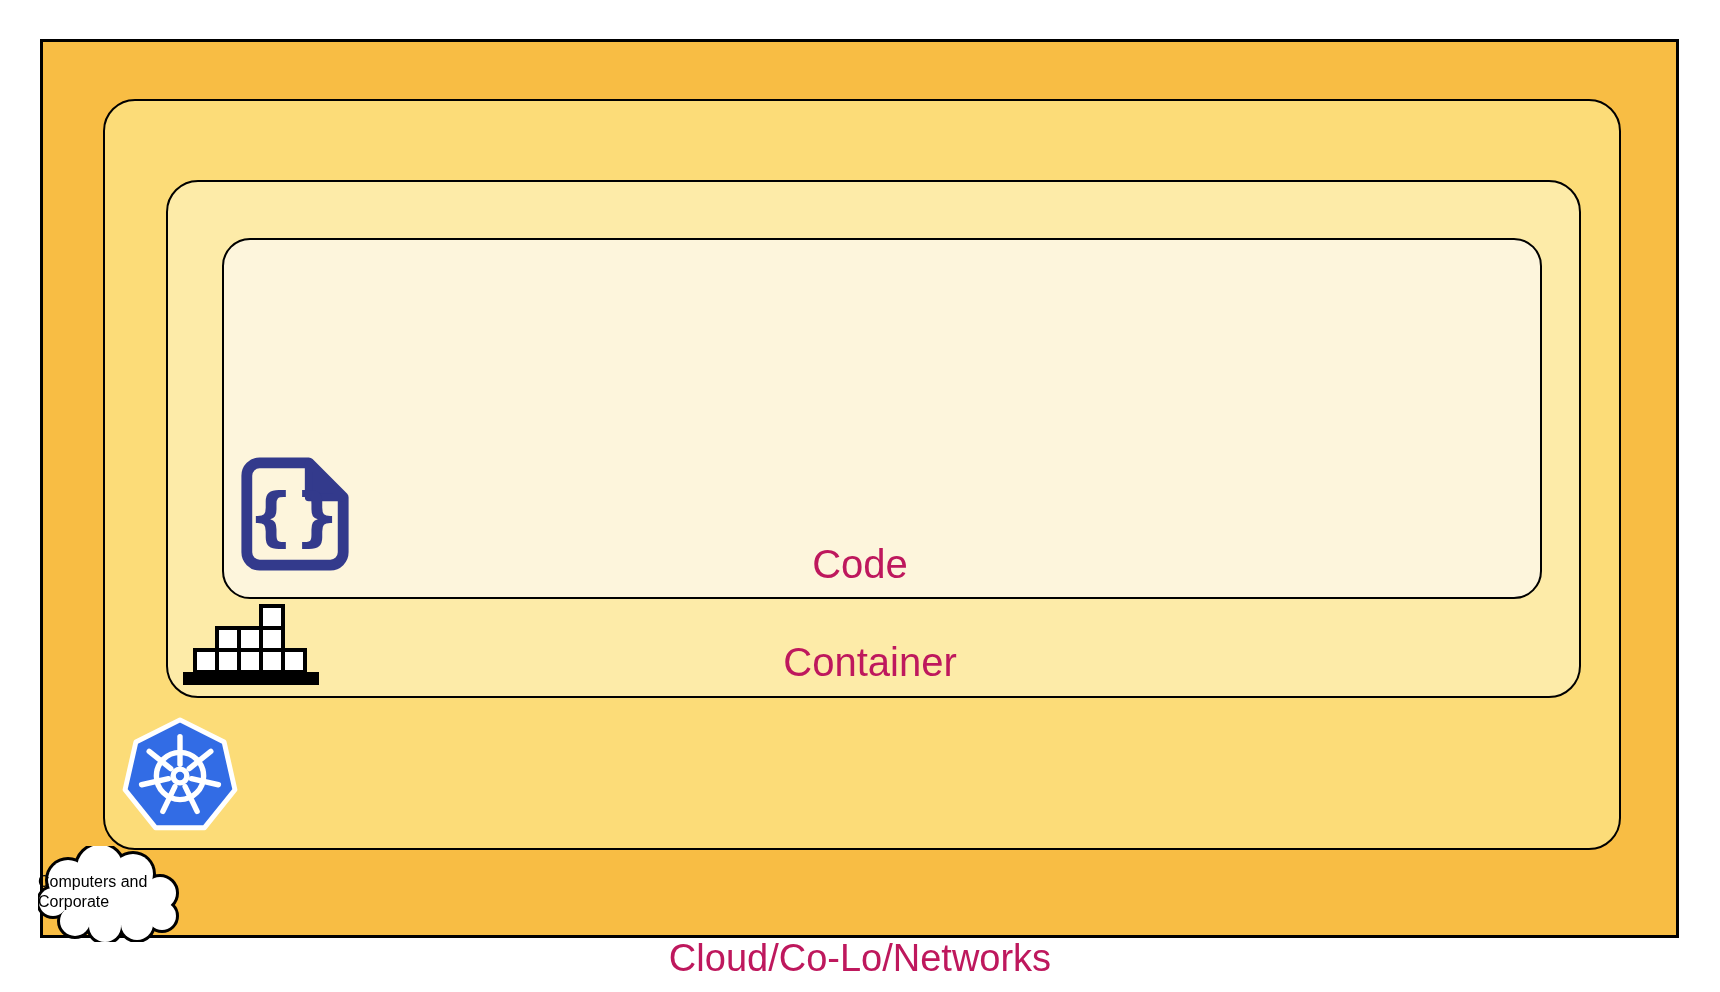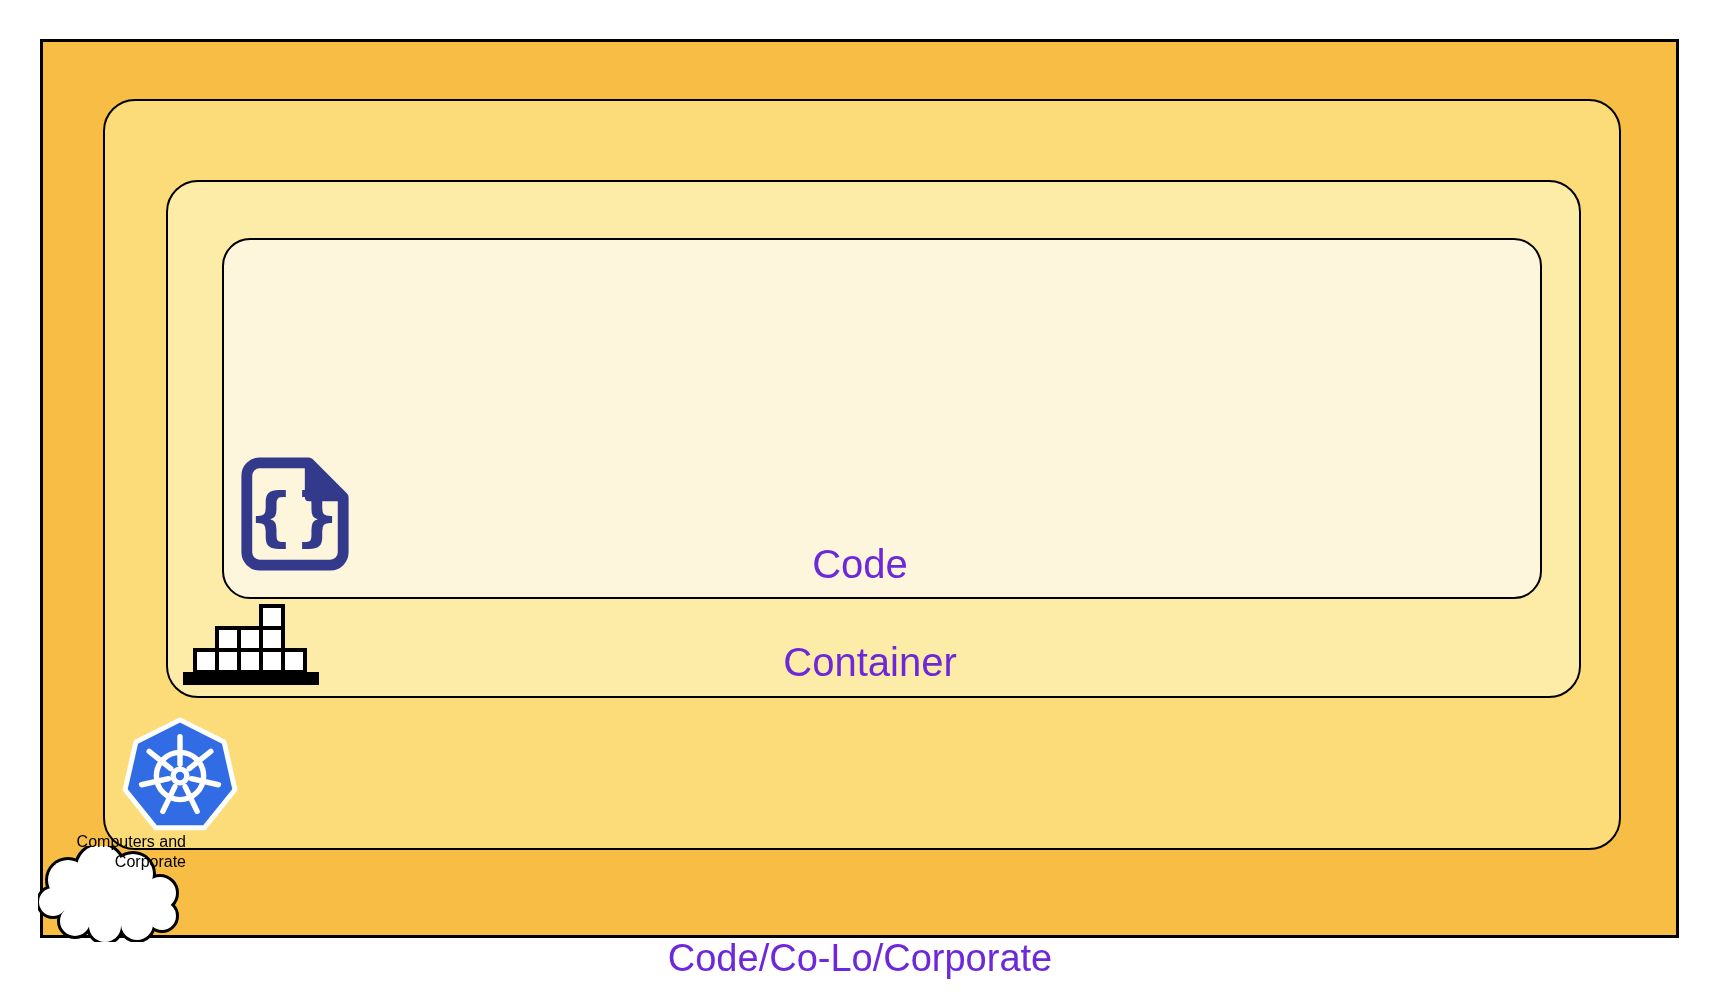--- a/index.html
+++ b/index.html
@@ -39,21 +39,21 @@
   .box.code-box {
     left: 222px; top: 238px;
     width: 1320px; height: 361px;
     border-radius: 28px;
   }
   .layer-label {
     position: absolute;
     left: 0;
     width: 1720px;
     text-align: center;
-    color: #6d28d9;
+    color: #be185d;
     font-size: 40px;
     line-height: 44px;
     white-space: pre;
   }
   .label-code      { top: 542px; }
   .label-container { top: 640px; padding-left: 10px; }
   .label-cluster   { top: 792px; }
   .label-datacenter {
     top: 861px;
     font-size: 38px;
@@ -61,23 +61,23 @@
   }
   .icon {
     position: absolute;
   }
   .icon-code      { left: 236px; top: 452px; width: 118px; height: 124px; }
   .icon-container { left: 180px; top: 603px; width: 142px; height: 84px;  }
   .icon-k8s       { left: 118px; top: 712px; width: 124px; height: 126px; }
   .icon-cloud     { left: 38px;  top: 846px; width: 148px; height: 96px;  }
   .cloud-text {
     position: absolute;
-    left: 38px; top: 832px;
+    left: 38px; top: 872px;
     width: 148px;
-    text-align: right;
+    text-align: left;
     font-size: 16px;
     line-height: 20px;
     color: #000000;
   }
 </style>
 </head>
 <body>
 
 <div class="canvas">
 
@@ -148,17 +148,17 @@
     </g>
   </svg>
   <div class="cloud-text">
     <div>Computers and</div>
     <div>Corporate</div>
   </div>
 
   <div class="layer-label label-code">Code</div>
   <div class="layer-label label-container">Container</div>
   <div class="layer-label label-datacenter">
-    <div>Code/Co-Lo/Corporate</div>
+    <div>Cloud/Co-Lo/Networks</div>
     
   </div>
 
 </div>
 
 </body></html>

